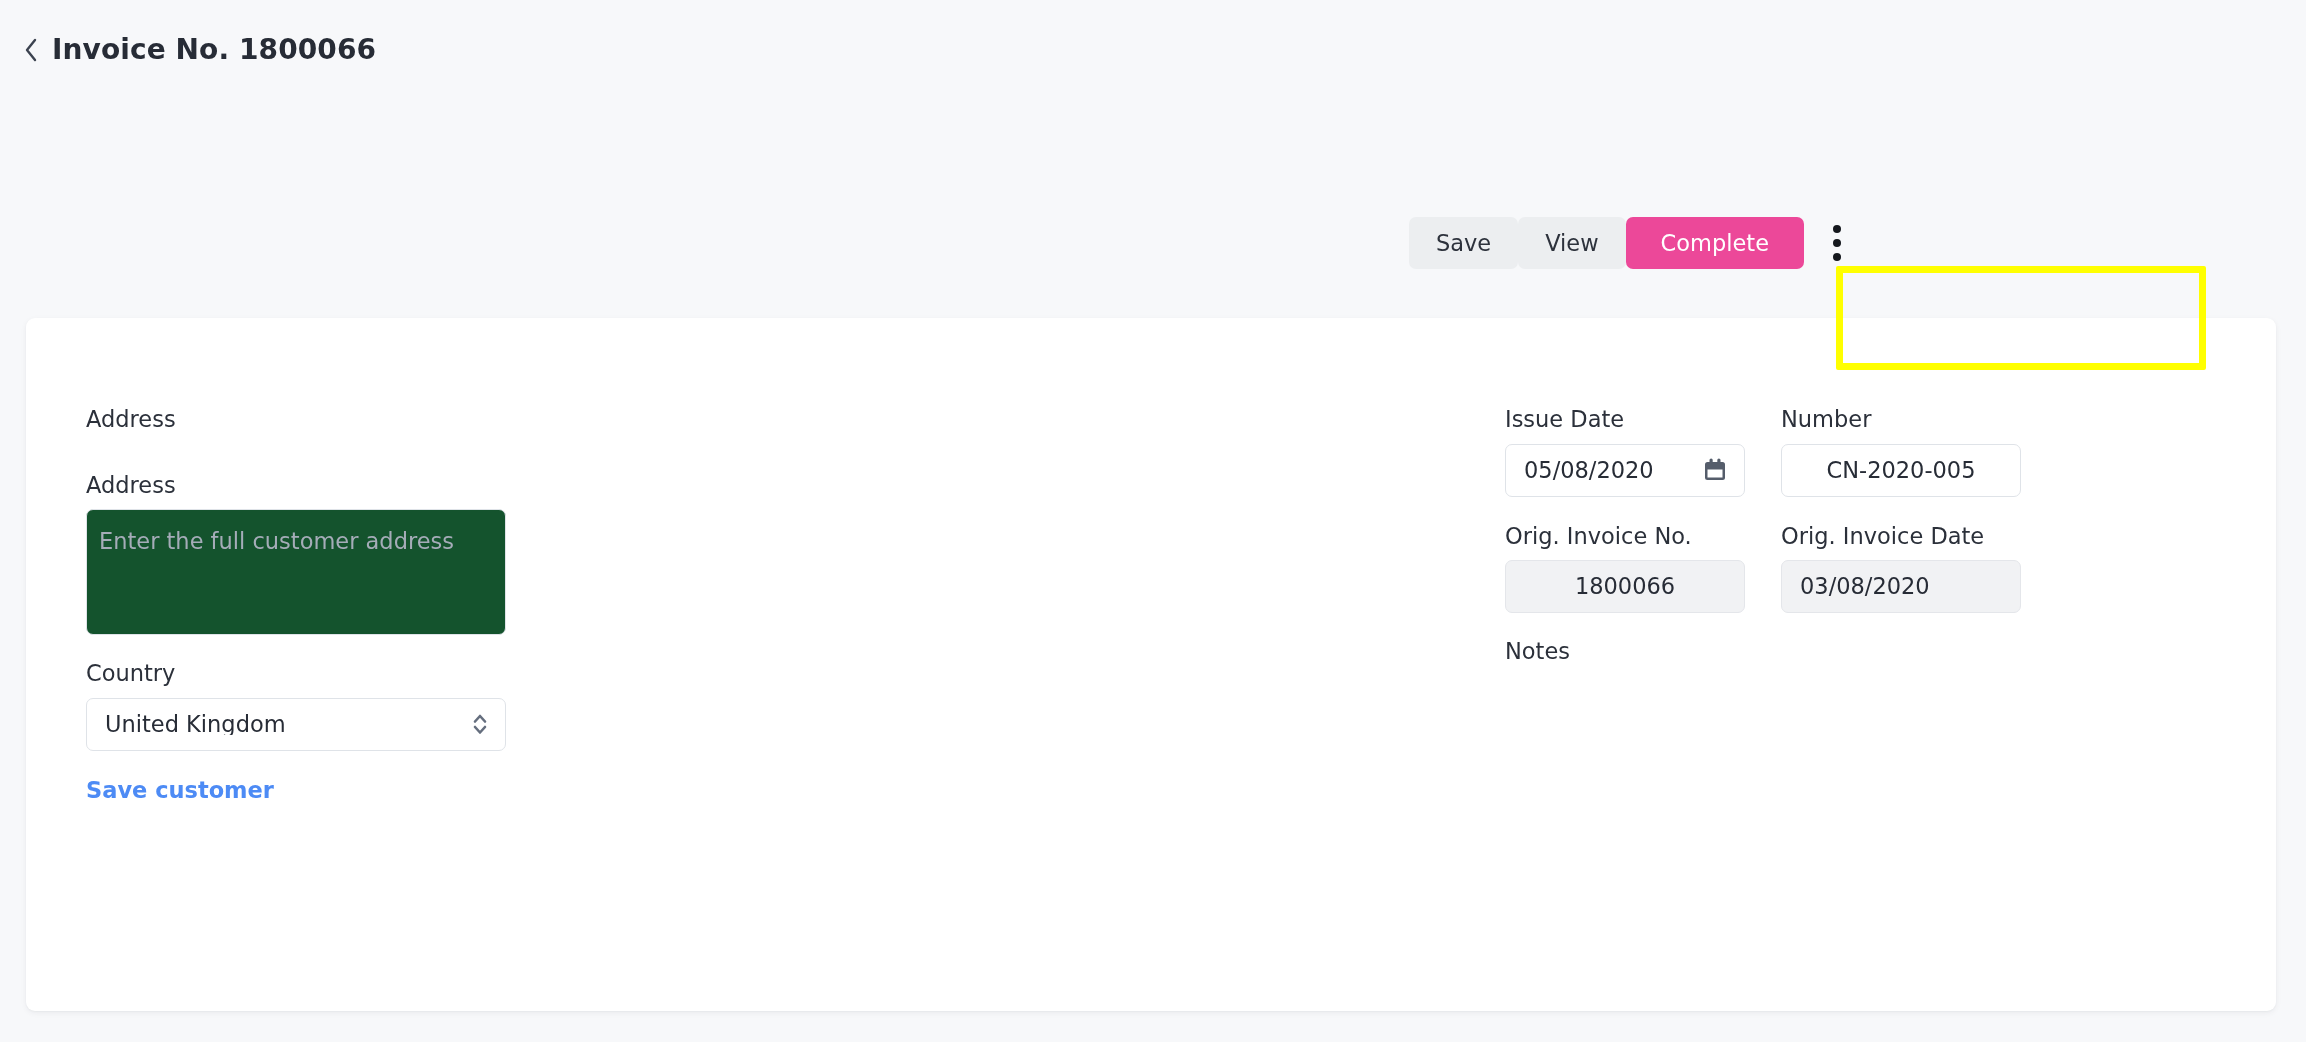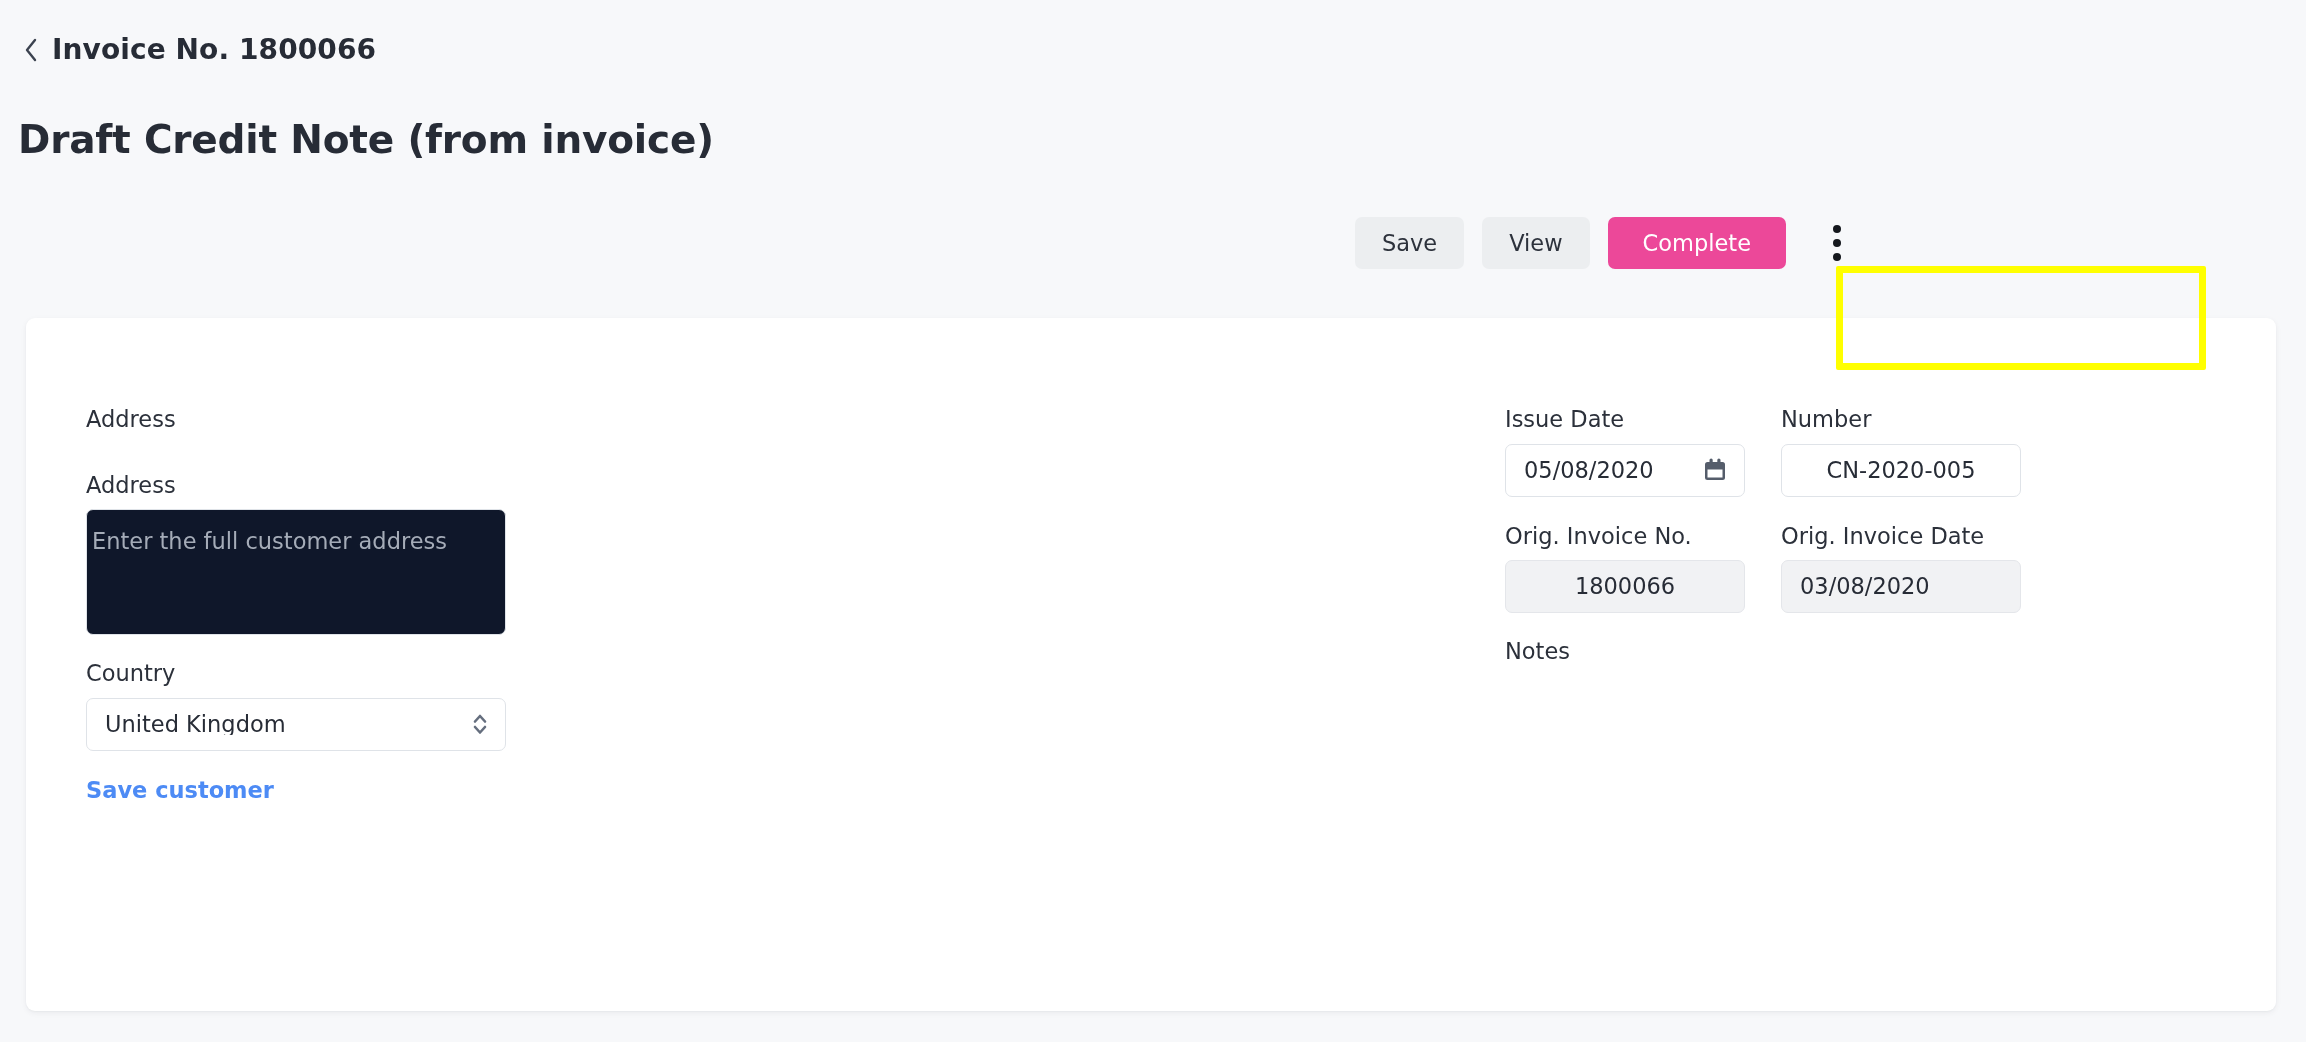--- a/index.html
+++ b/index.html
@@ -33,21 +33,21 @@
 
   .page-title {
     position: absolute; left: 18px; top: 120px;
     font-size: 39px; font-weight: 600; letter-spacing: -.2px;
     color: #272c36; line-height: 1;
   }
 
   
   .actions {
     position: absolute; right: 18px; top: 217px;
-    display: flex; align-items: flex-end; gap: 18px;
+    display: flex; align-items: flex-end; 
   }
   .btn {
     height: 52px; border: none; border-radius: 7px;
     font-family: inherit; font-size: 22.5px; font-weight: 500;
     line-height: 52px; text-align: center; cursor: pointer;
     padding: 0 27px; white-space: nowrap;
   }
   .btn-secondary { background: #eceef0; color: #2d323c; }
   .btn-primary   { background: #ec4899; color: #ffffff; padding: 0 35px; }
 
@@ -83,21 +83,21 @@
   .field.disabled { background: #f1f2f4; border-color: #e4e6ea; }
 
   .field-value {
     font-size: 22.5px; color: #272c36; line-height: 1;
     padding: 0 18px; flex: 1; white-space: nowrap; overflow: hidden;
   }
   .field-value.right { text-align: center; }
 
   .textarea {
     border: 1.6px solid #dfe3e8; border-radius: 7px;
-    background: #0f172a; padding: 18px 5px;
+    background: #14532d; padding: 18px 12px;
   }
   .placeholder {
     font-size: 22.5px; color: #a5acb8; line-height: 1.2;
   }
 
   
   .stepper {
     width: 56px; height: 100%;
     display: flex; align-items: center; justify-content: center;
     border-left: 1.6px solid #dfe3e8; cursor: pointer; flex: none;
@@ -140,21 +140,20 @@
 
   <div class="breadcrumb">
     <span class="back-chevron">
       <svg width="14" height="24" viewBox="0 0 14 24" fill="none">
         <path d="M11 2 L3 12 L11 22" stroke="#3c4350" stroke-width="2.4" stroke-linecap="round" stroke-linejoin="round"></path>
       </svg>
     </span>
     <span class="breadcrumb-text">Invoice No. 1800066</span>
   </div>
 
-  <div class="page-title">Draft Credit Note (from invoice)</div>
 
   <div class="actions">
     <button class="btn btn-secondary">Save</button>
     <button class="btn btn-secondary">View</button>
     <button class="btn btn-primary">Complete</button>
     <div class="kebab">
       <i></i>
       <i></i>
       <i></i>
     </div>

